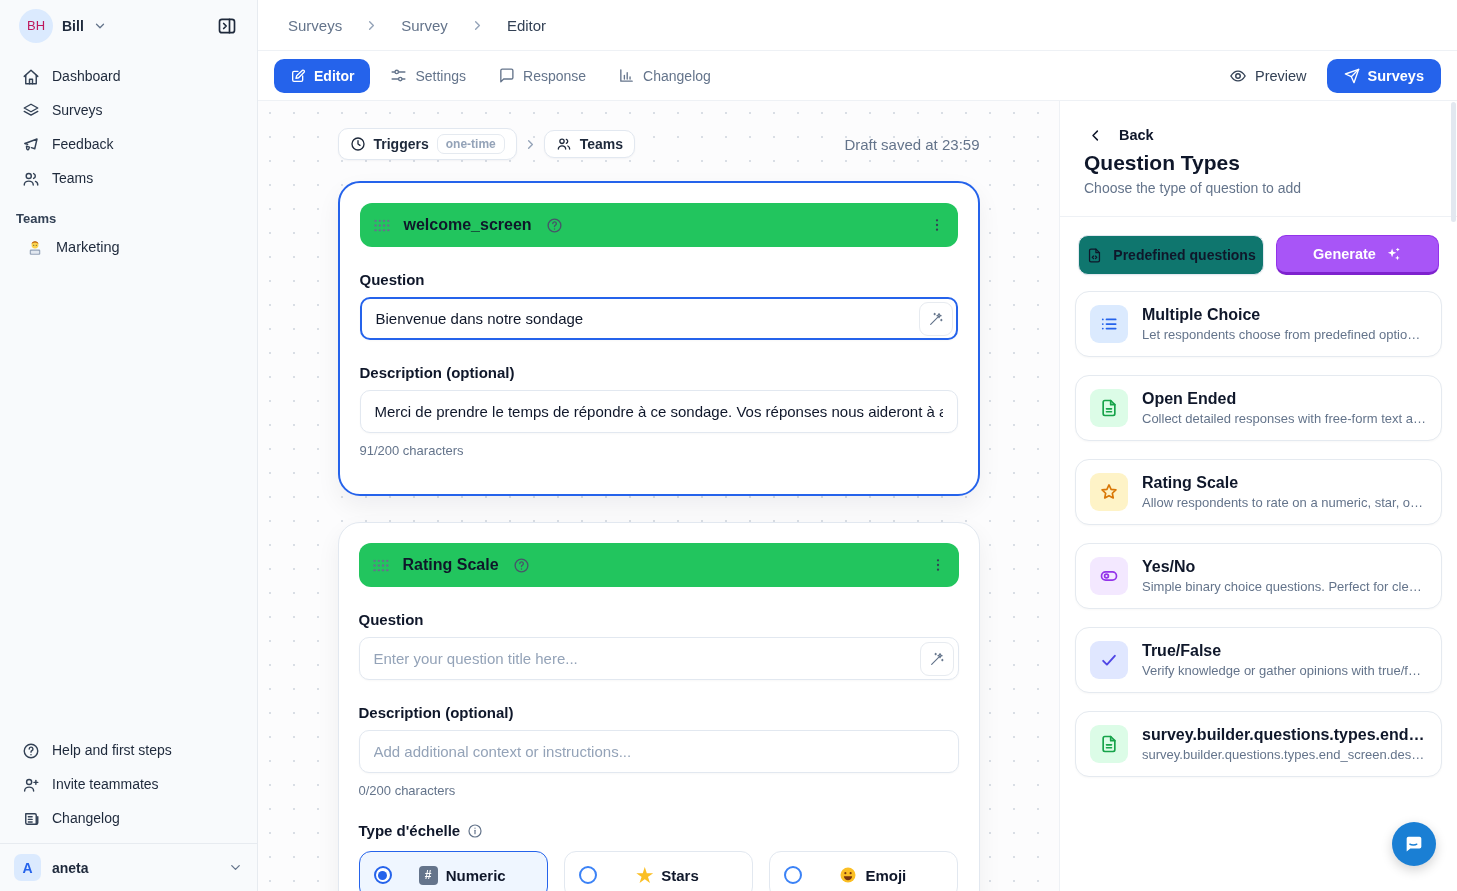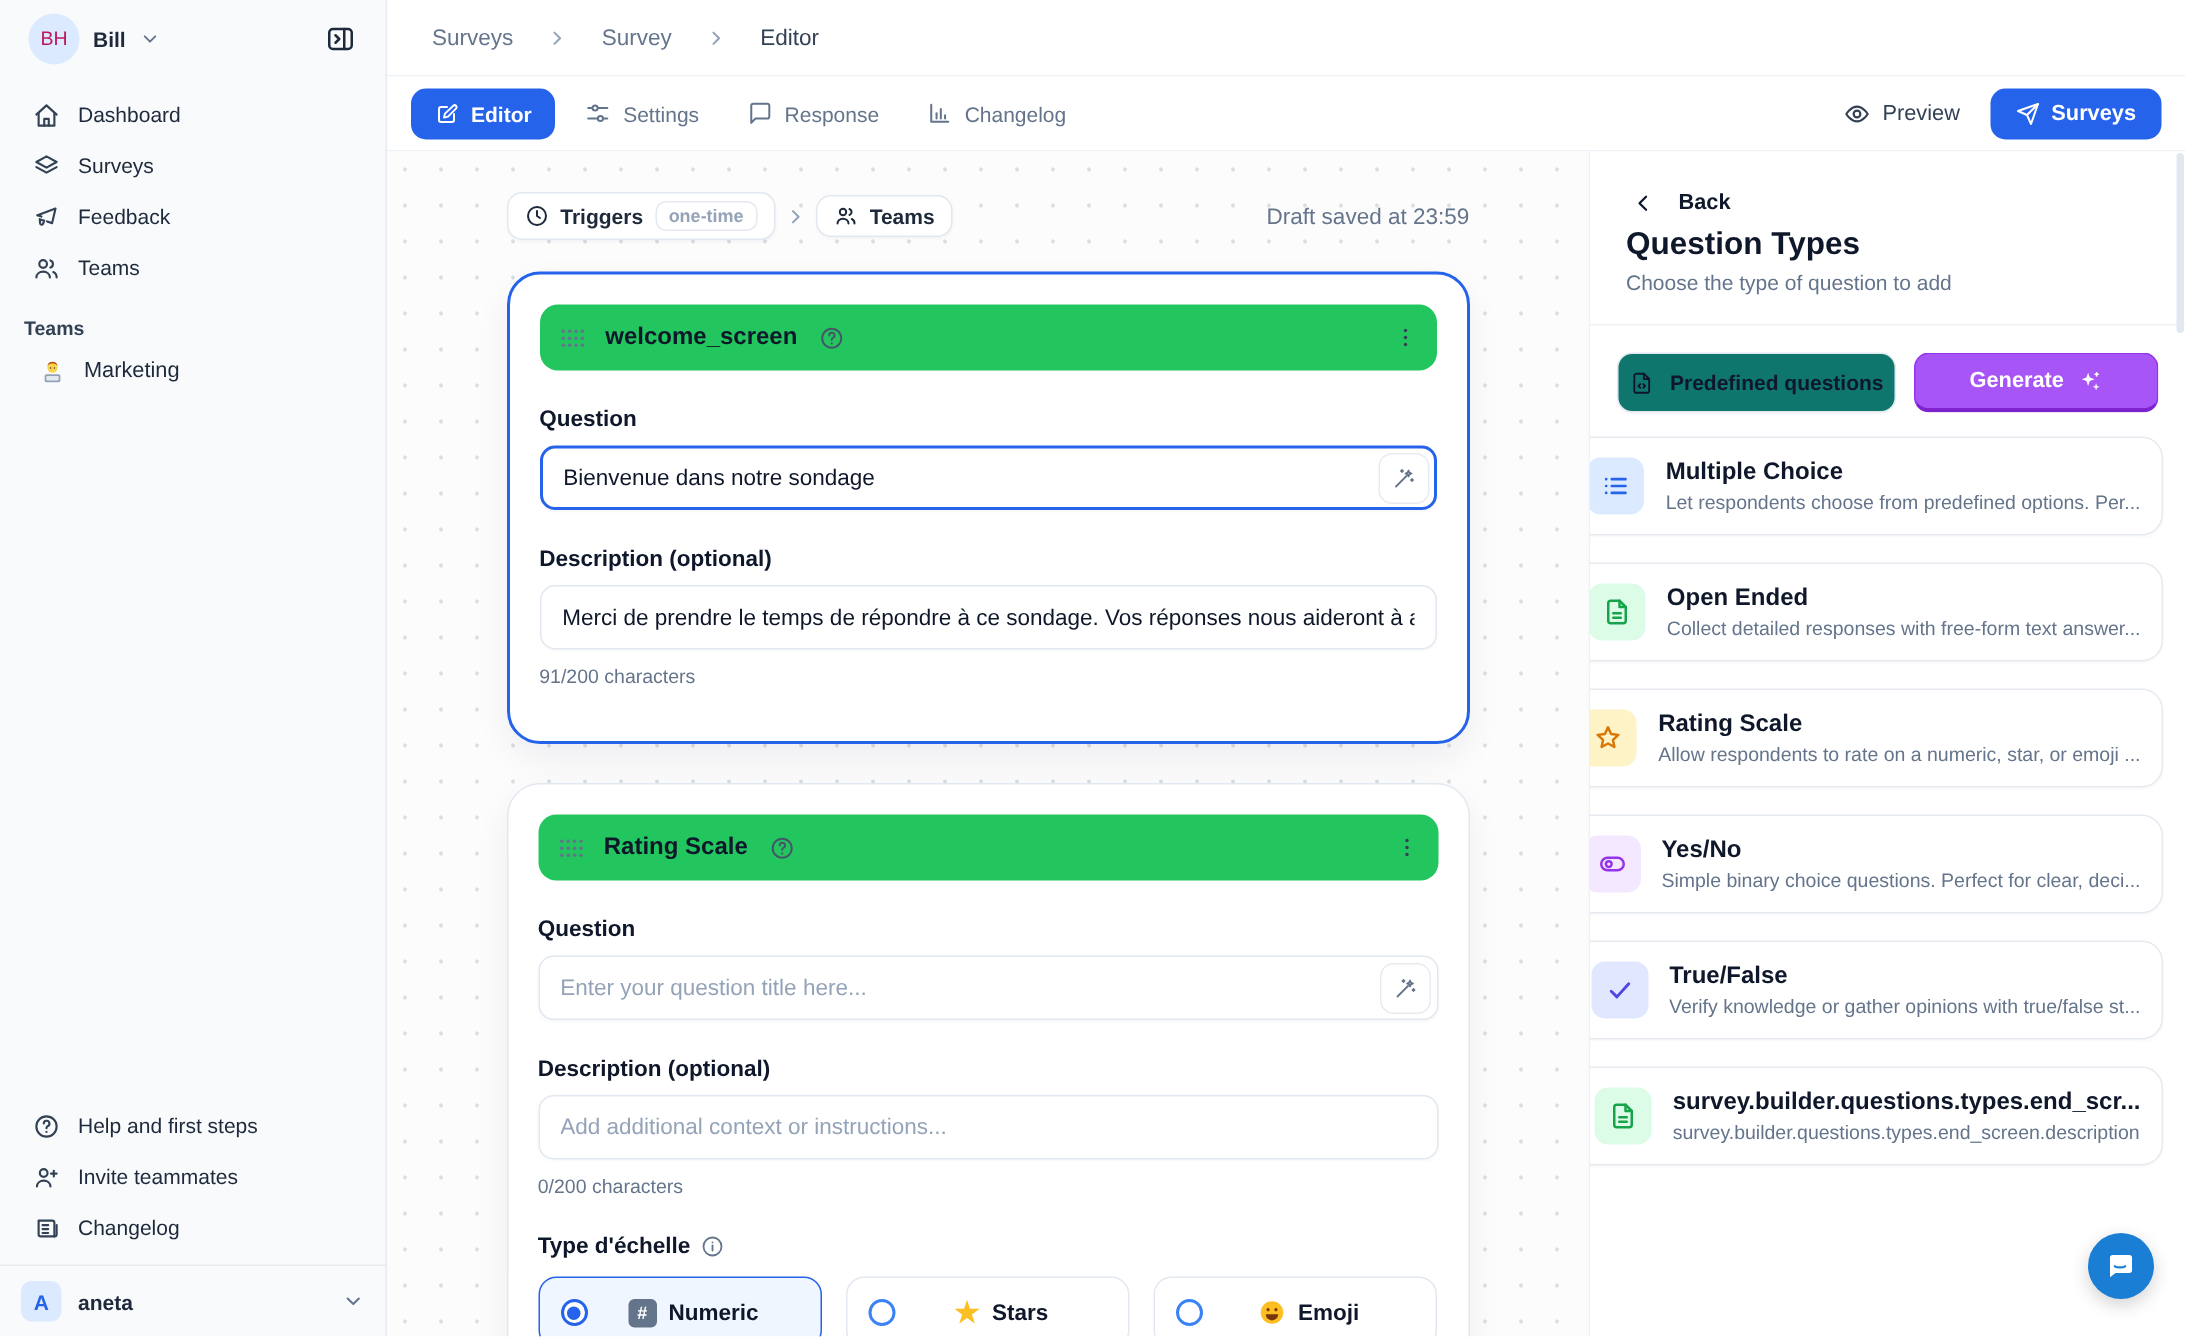--- a/index.html
+++ b/index.html
@@ -77,21 +77,21 @@
   
   .right-panel { width:398px; min-width:398px; background:#fff; border-left:1px solid #eef1f5; display:flex; flex-direction:column; overflow:hidden; }
   .rp-header { padding:26px 24px 20px 24px; border-bottom:1px solid #eef1f5; }
   .back-row { display:flex; align-items:center; gap:16px; font-size:14.5px; font-weight:600; color:#0f172a; cursor:pointer; padding-left:4px; }
   .rp-title { font-size:21px; font-weight:700; color:#0f172a; margin-top:8px; }
   .rp-sub { font-size:14px; color:#64748b; margin-top:5px; }
   .rp-body { padding:18px 15px; overflow:hidden; }
   .rp-actions { display:flex; gap:12px; padding:0 3px; }
   .predef-btn { flex:1; display:flex; align-items:center; justify-content:center; gap:10px; height:40px; background:#0f766e; border:1px solid #e2e8f0; border-radius:10px; font-size:14px; font-weight:600; color:#0f172a; cursor:pointer; box-shadow:0 1px 2px rgba(15,23,42,.04); }
   .generate-btn { width:163px; display:flex; align-items:center; justify-content:center; gap:9px; height:40px; background:#a855f7; border:1px solid #9333ea; border-bottom:3px solid #7e22ce; border-radius:10px; font-size:14.5px; font-weight:600; color:#fff; cursor:pointer; }
-  .type-list { margin-top:16px; display:flex; flex-direction:column; gap:18px;align-items:flex-end; }
+  .type-list { margin-top:16px; display:flex; flex-direction:column; gap:18px; }
   .type-card { border:1px solid #e5eaf0; border-radius:14px; background:#fff; padding:13px 14px; display:flex; align-items:center; gap:14px; cursor:pointer; box-shadow:0 1px 2px rgba(15,23,42,.03); min-width:0; }
   .type-icon { width:38px; height:38px; border-radius:9px; display:flex; align-items:center; justify-content:center; flex:none; }
   .ti-blue { background:#dbeafe; } .ti-green { background:#dcfce7; } .ti-amber { background:#fef3c7; }
   .ti-purple { background:#f3e8ff; } .ti-indigo { background:#e0e7ff; }
   .type-text { min-width:0; }
   .type-title { font-size:16px; font-weight:700; color:#0f172a; white-space:nowrap; overflow:hidden; text-overflow:ellipsis; }
   .type-desc { font-size:13px; color:#64748b; margin-top:3px; white-space:nowrap; overflow:hidden; text-overflow:ellipsis; }
 
   
   .chat-fab { position:absolute; right:21px; bottom:25px; width:44px; height:44px; border-radius:50%; background:#1a7fd4; display:flex; align-items:center; justify-content:center; box-shadow:0 4px 12px rgba(0,0,0,.18); cursor:pointer; }

